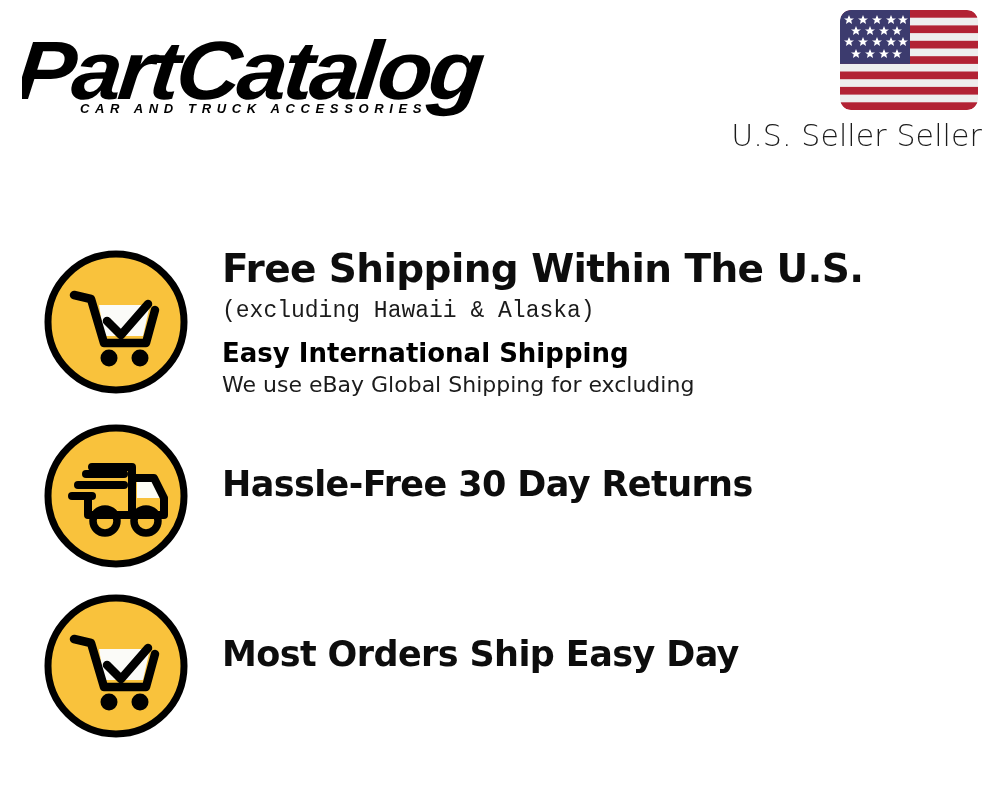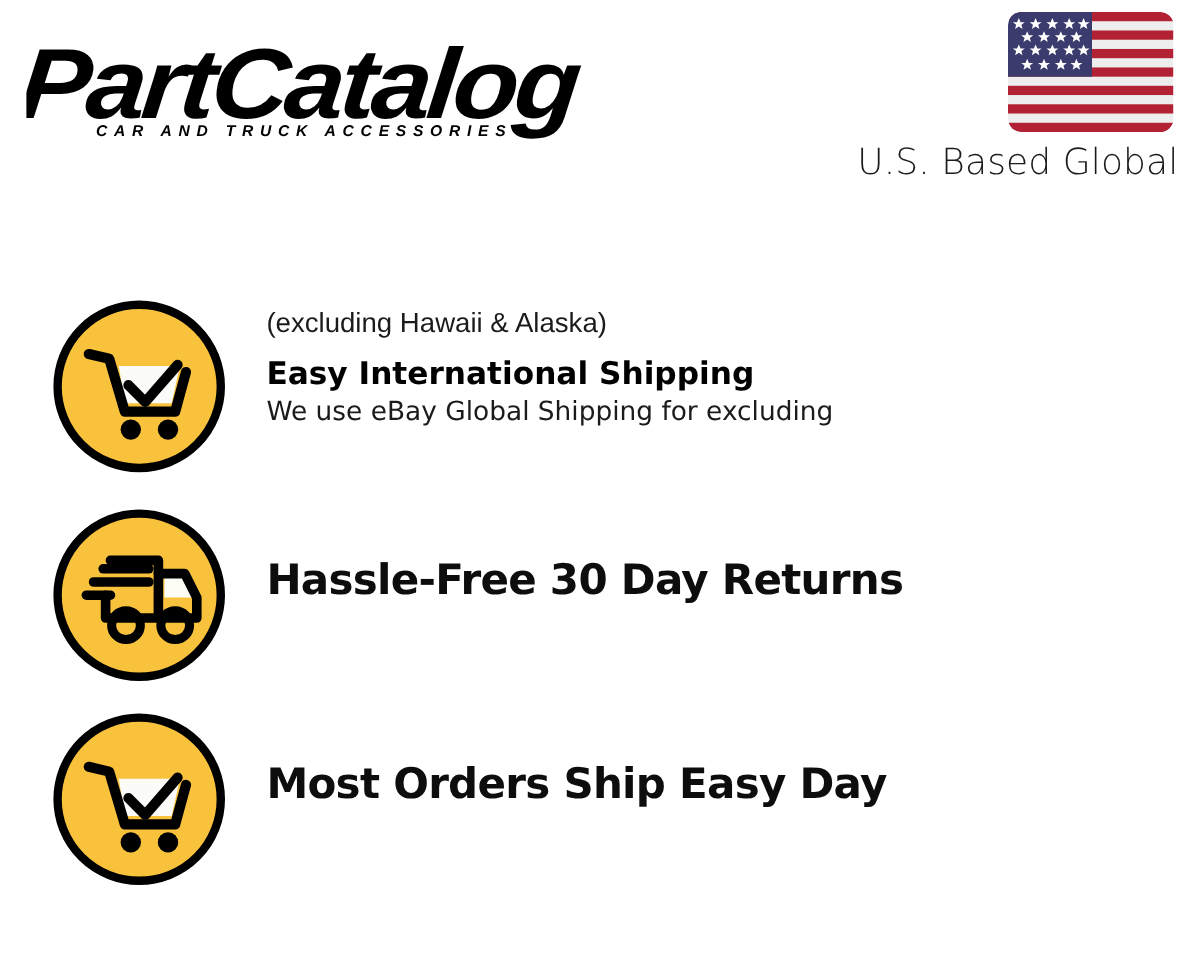--- a/index.html
+++ b/index.html
@@ -89,21 +89,21 @@
     line-height: 1.08;
     letter-spacing: -0.6px;
     color: #0d0d0d;
     margin: 0;
     white-space: nowrap;
   }
   .headline-mid {
     font-size: 35px;
   }
   .subline {
-    font-family: Liberation Sans, sans-serif;
+    font-family: Liberation Mono, monospace;
     font-size: 23px;
     font-weight: 400;
     color: #1b1b1b;
     margin: 8px 0 0 0;
     white-space: nowrap;
   }
   .subline-strong {
     font-family: "DejaVu Sans", sans-serif;
     font-size: 26px;
     font-weight: bold;
@@ -181,36 +181,37 @@
           <use href="#starShape" x="63" y="32"></use>
           <use href="#starShape" x="16" y="44"></use>
           <use href="#starShape" x="30" y="44"></use>
           <use href="#starShape" x="44" y="44"></use>
           <use href="#starShape" x="57" y="44"></use>
         </g>
       </g>
     </svg>
   </div>
 
-  <div class="seller-note">U.S. Based Global</div>
+  <div class="seller-note">U.S. Seller Seller</div>
 
   <div class="feature feature-1">
     <div class="badge">
       <svg width="148" height="148" viewBox="0 0 148 148" xmlns="http://www.w3.org/2000/svg" aria-label="cart with check">
         <circle cx="74" cy="74" r="68" fill="#f9c23c" stroke="#000000" stroke-width="7"></circle>
         <polygon points="57,57 108,57 101,88 62,88" fill="#fbfbf8"></polygon>
         <g fill="none" stroke="#000000" stroke-width="8.5" stroke-linecap="round" stroke-linejoin="round">
           <path d="M32,47 L49,51 L62,95 L104,95 L113,62"></path>
           <path d="M65,73 L79,87 L106,56"></path>
         </g>
         <circle cx="67" cy="110" r="8.5" fill="#000000"></circle>
         <circle cx="98" cy="110" r="8.5" fill="#000000"></circle>
       </svg>
     </div>
     <div class="feature-text">
+      <p class="headline">Free Shipping Within The U.S.</p>
       <p class="subline">(excluding Hawaii &amp; Alaska)</p>
       <p class="subline-strong">Easy International Shipping</p>
       <p class="subline-plain">We use eBay Global Shipping for excluding</p>
     </div>
   </div>
 
   <div class="feature feature-2">
     <div class="badge">
       <svg width="148" height="148" viewBox="0 0 148 148" xmlns="http://www.w3.org/2000/svg" aria-label="delivery truck">
         <circle cx="74" cy="74" r="68" fill="#f9c23c" stroke="#000000" stroke-width="7"></circle>

